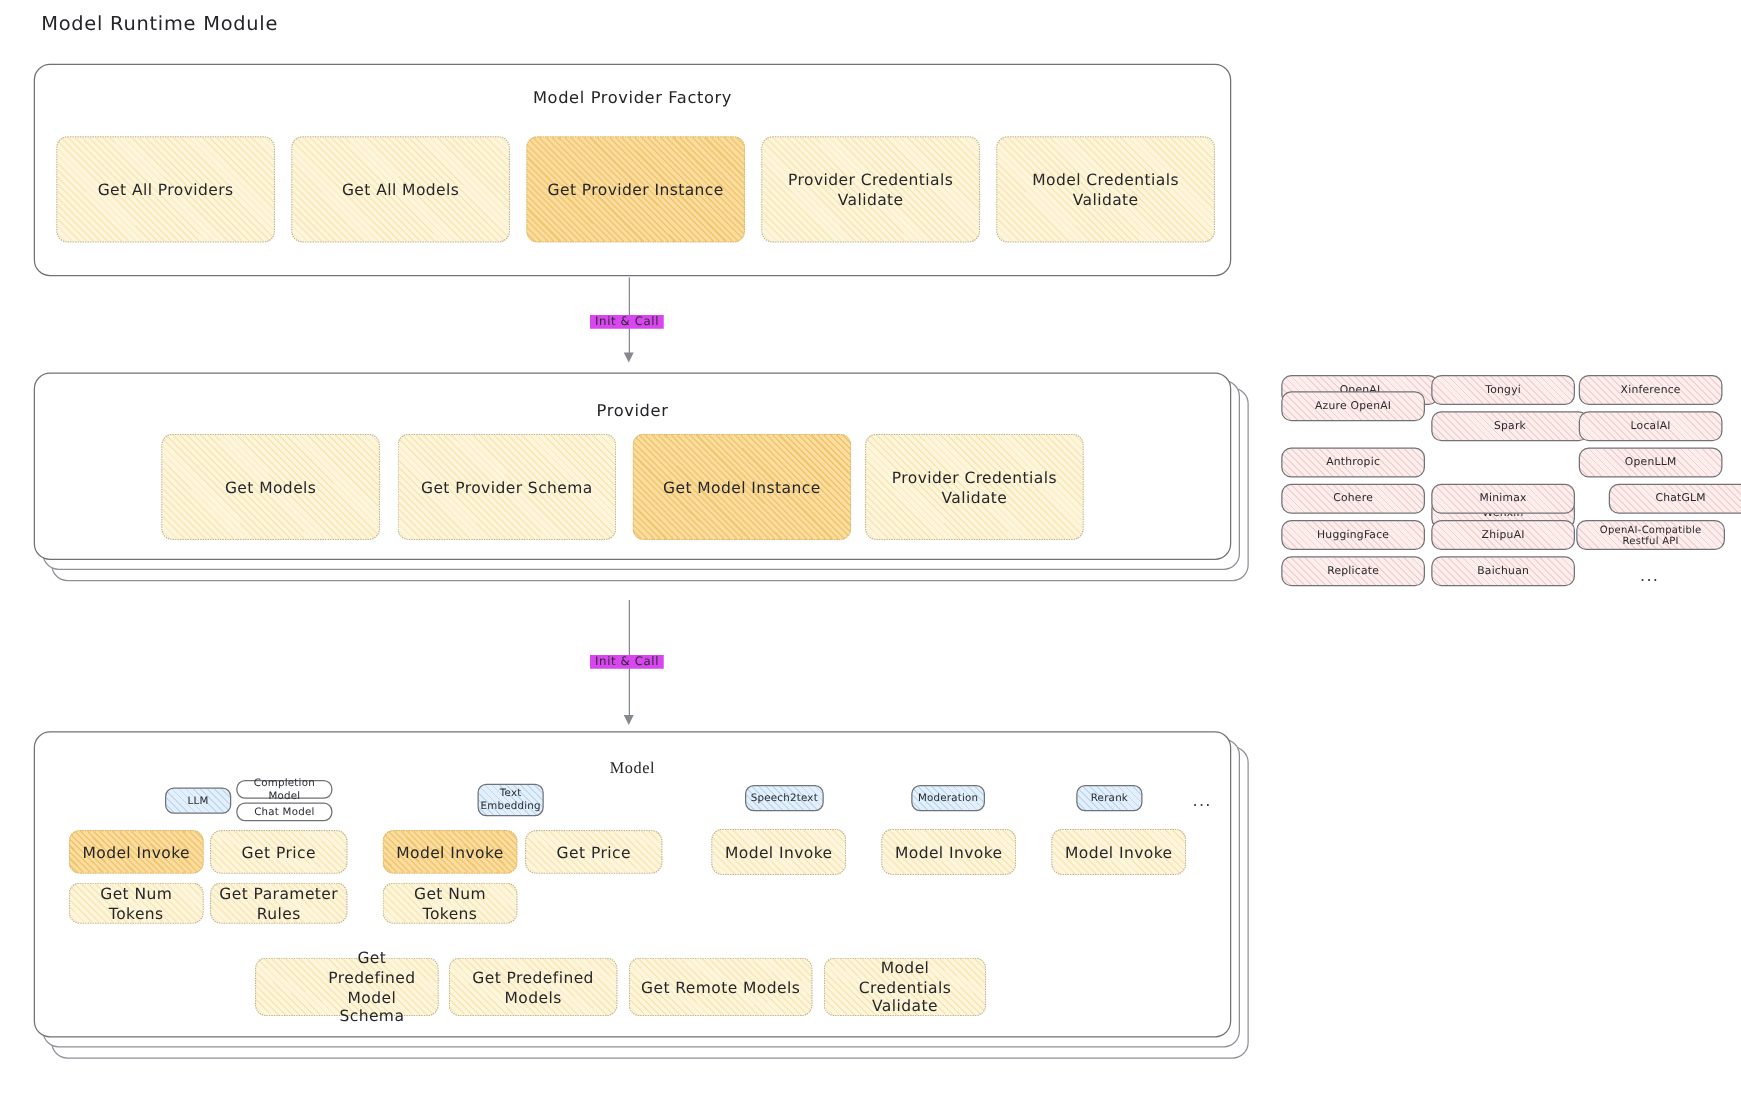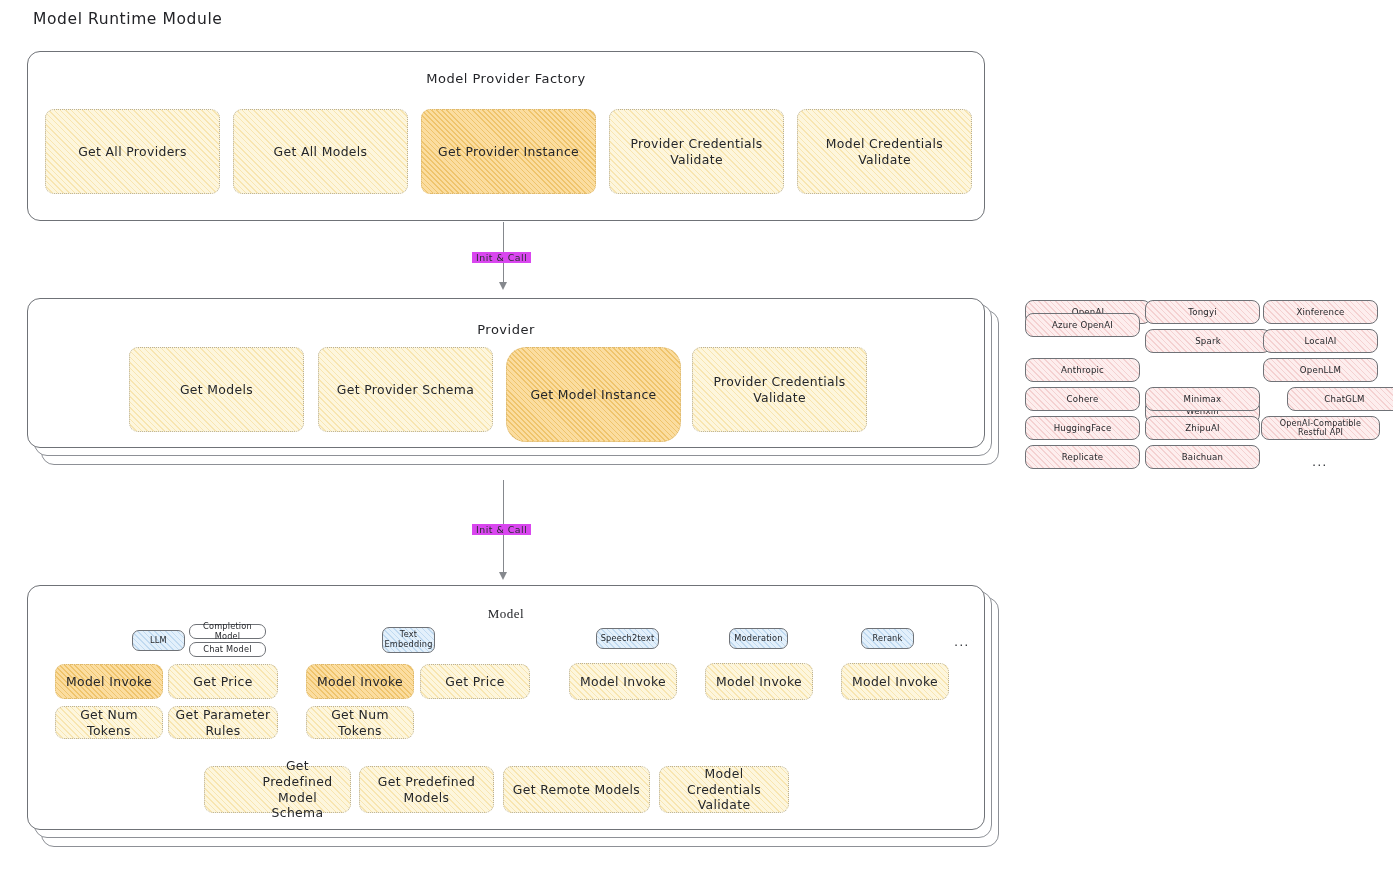--- a/index.html
+++ b/index.html
@@ -199,21 +199,21 @@
 <div class="stack-layer" style="left:41px; top:310px; width:958px; height:155px; z-index:0;"></div>
 <div class="stack-layer" style="left:34px; top:304px; width:958px; height:152px; z-index:1;"></div>
 
 <div class="sketch-box" style="left:27px; top:298px; width:958px; height:150px; z-index:2;">
   <div class="box-title" style="top:23px;">Provider</div>
 
   <div class="node" style="left:101px; top:48px; width:175px; height:85px;">Get Models</div>
 
   <div class="node" style="left:290px; top:48px; width:175px; height:85px;">Get Provider Schema</div>
 
-  <div class="node hl" style="left:478px; top:48px; width:175px; height:95px;border-radius:20px;">Get Model Instance</div>
+  <div class="node hl" style="left:478px; top:48px; width:175px; height:85px;">Get Model Instance</div>
 
   <div class="node" style="left:664px; top:48px; width:175px; height:85px;">Provider Credentials Validate</div>
 </div>
 
 <div class="tag" style="left:1025px; top:300px; width:126px; height:24px;">OpenAI</div>
 <div class="tag" style="left:1025px; top:313px; width:115px; height:24px;">Azure OpenAI</div>
 <div class="tag" style="left:1025px; top:358px; width:115px; height:24px;">Anthropic</div>
 <div class="tag" style="left:1025px; top:387px; width:115px; height:24px;">Cohere</div>
 <div class="tag" style="left:1025px; top:416px; width:115px; height:24px;">HuggingFace</div>
 <div class="tag" style="left:1025px; top:445px; width:115px; height:24px;">Replicate</div>

